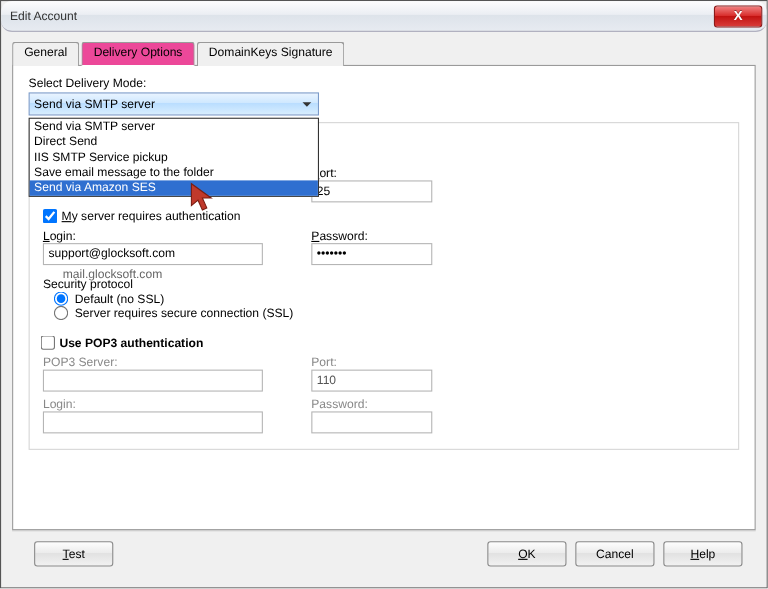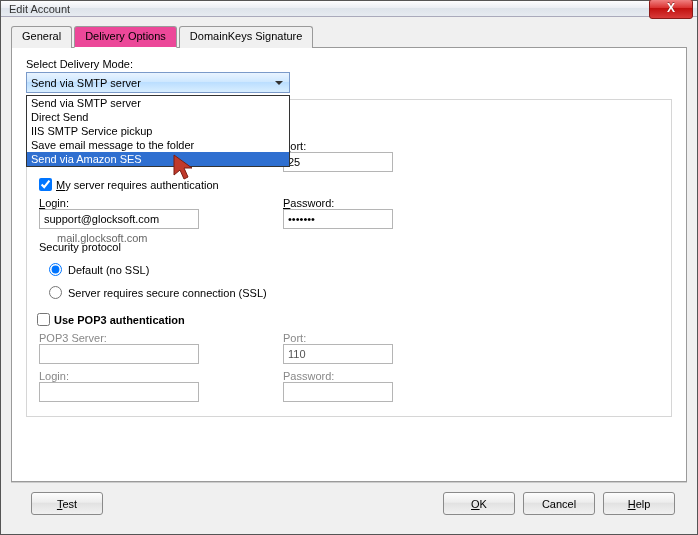--- a/index.html
+++ b/index.html
@@ -12,27 +12,28 @@
   .window {
     width: 698px;
     height: 535px;
     border: 1px solid #555;
     background: #f0f0f0;
     display: flex;
     flex-direction: column;
     position: relative;
   }
   .titlebar {
-    height: 16px;
+    height: 28px;
     background: linear-gradient(to bottom, #fdfdfe 0%, #ebeef3 45%, #dde3ea 46%, #e7ebf1 100%);
     border-bottom: 1px solid #aab;
     display: flex;
     align-items: center;
     padding: 0 0 0 8px;
     color: #333;
+    border-radius: 10px;
   }
   .titlebar .title { flex: 1; }
   .close-btn {
     width: 44px;
     height: 20px;
     margin-right: 4px;
     background: linear-gradient(to bottom, #f08080 0%, #d9302e 45%, #c1100e 46%, #d83b39 100%);
     border: 1px solid #8a1a18;
     border-radius: 3px;
     color: #fff;
@@ -130,27 +131,27 @@
   .col { display: flex; flex-direction: column; }
   .col.left { width: 220px; }
   .col.right { width: 140px; margin-left: 24px; }
   input[type=text], input[type=password] {
     height: 20px;
     border: 1px solid #b5b5b5;
     padding: 1px 4px;
     font: inherit;
     background: #fff;
   }
-  input[type=text].w200 { width: 160px; }
+  input[type=text].w200 { width: 200px; }
   input[type=text].w110 { width: 110px; }
   input[type=password].w110 { width: 110px; }
   .chk { display: flex; align-items: center; gap: 4px; margin-top: 6px; }
   .chk input { margin: 0; }
   .bold { font-weight: bold; }
-  .radio-row { display: flex; align-items: center; gap: 6px; margin-top: 10px; margin-left: 10px; }
+  .radio-row { display: flex; align-items: center; gap: 6px; margin-top: 0; margin-left: 10px; }
   .radio-row input { margin: 0; }
   .footer {
     height: 42px;
     border-top: 1px solid #ccc;
     background: #f0f0f0;
     display: flex;
     align-items: center;
     padding: 0 12px;
   }
   .btn {

